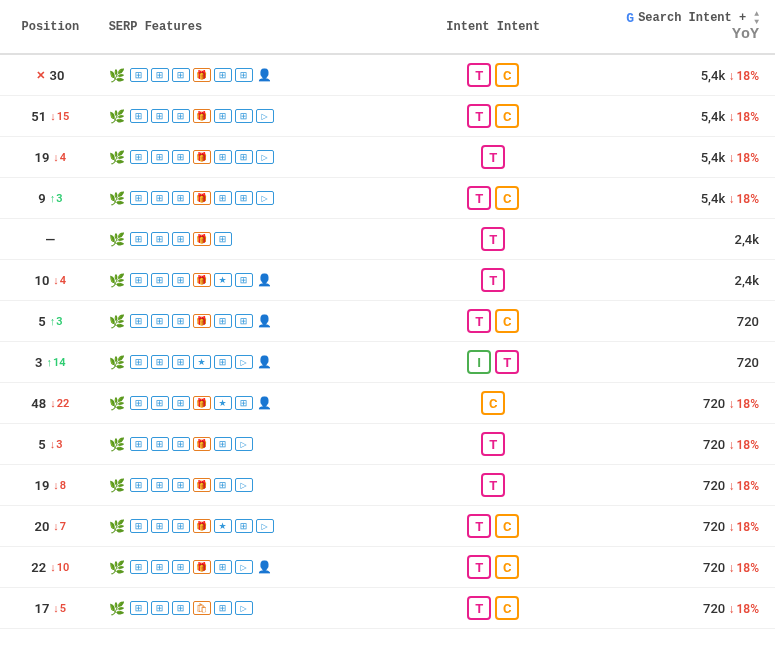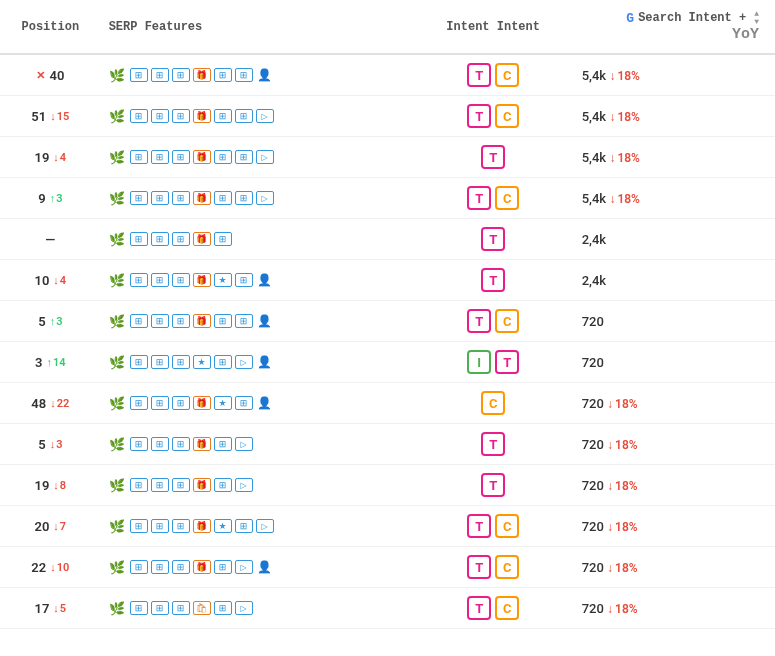--- a/index.html
+++ b/index.html
@@ -36,21 +36,21 @@
     th.volume-col { width: 200px; text-align: right; padding-right: 16px; }
     tbody tr {
       border-bottom: 1px solid #f0f0f0;
     }
     td {
       padding: 8px 8px;
       vertical-align: middle;
     }
     td.position-cell { text-align: center; }
     td.intent-cell { text-align: center; }
-    td.volume-cell { padding-right: 16px; }
+    td.volume-cell { text-align: right; padding-right: 16px; }
 
     .pos-wrapper {
       display: inline-flex;
       align-items: center;
       justify-content: center;
       gap: 4px;
     }
     .pos-num {
       font-weight: 600;
       font-size: 13px;
@@ -185,21 +185,21 @@
         </th>
       </tr>
     </thead>
     <tbody id="table-body">
     <tr>
     <td class="position-cell">
       <div class="pos-wrapper">
         <span class="change down">
                 <span class="cross"></span>
               </span>
-        <span class="pos-num">40</span>
+        <span class="pos-num">30</span>
       </div></td>
     <td class="serp-cell">
             <div class="serp-icons">
               <span class="serp-icon icon-leaf">🌿</span>
               <span class="serp-icon icon-blue" style="color:#3498db;border:1.5px solid #3498db;border-radius:2px;width:18px;height:14px;font-size:9px;">⊞</span>
               <span class="serp-icon icon-blue" style="color:#3498db;border:1.5px solid #3498db;border-radius:2px;width:18px;height:14px;font-size:9px;">⊞</span>
               <span class="serp-icon icon-blue" style="color:#3498db;border:1.5px solid #3498db;border-radius:2px;width:18px;height:14px;font-size:9px;">⊞</span>
               <span class="serp-icon icon-orange" style="color:#e67e22;border:1.5px solid #e67e22;border-radius:2px;width:18px;height:14px;font-size:9px;">🎁</span>
               <span class="serp-icon icon-blue" style="color:#3498db;border:1.5px solid #3498db;border-radius:2px;width:18px;height:14px;font-size:9px;">⊞</span>
               <span class="serp-icon icon-blue" style="color:#3498db;border:1.5px solid #3498db;border-radius:2px;width:18px;height:14px;font-size:9px;">⊞</span>

